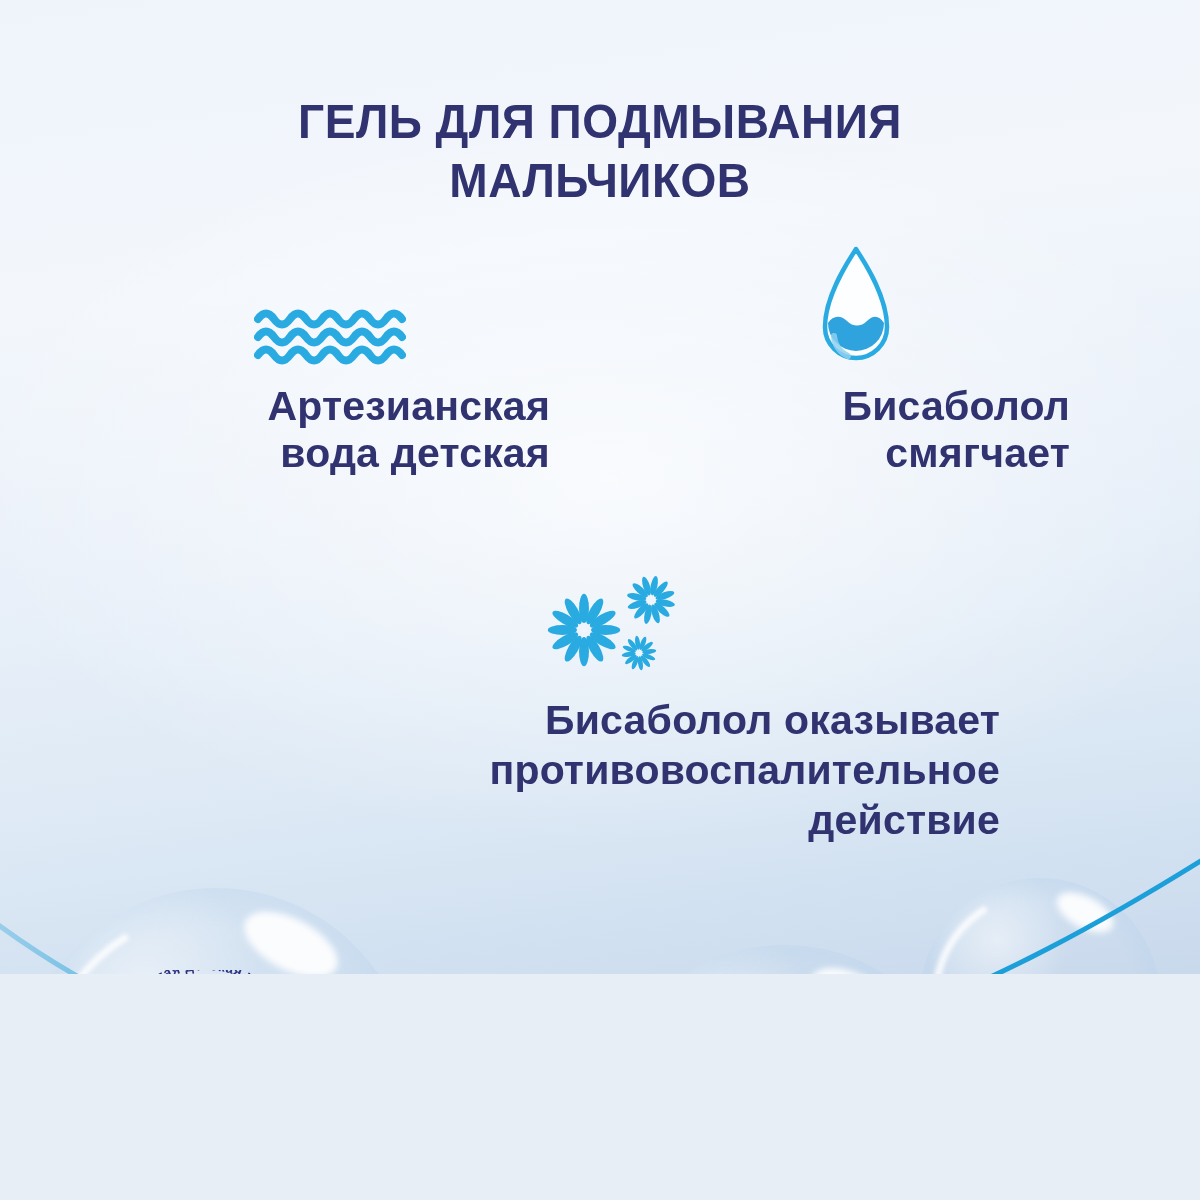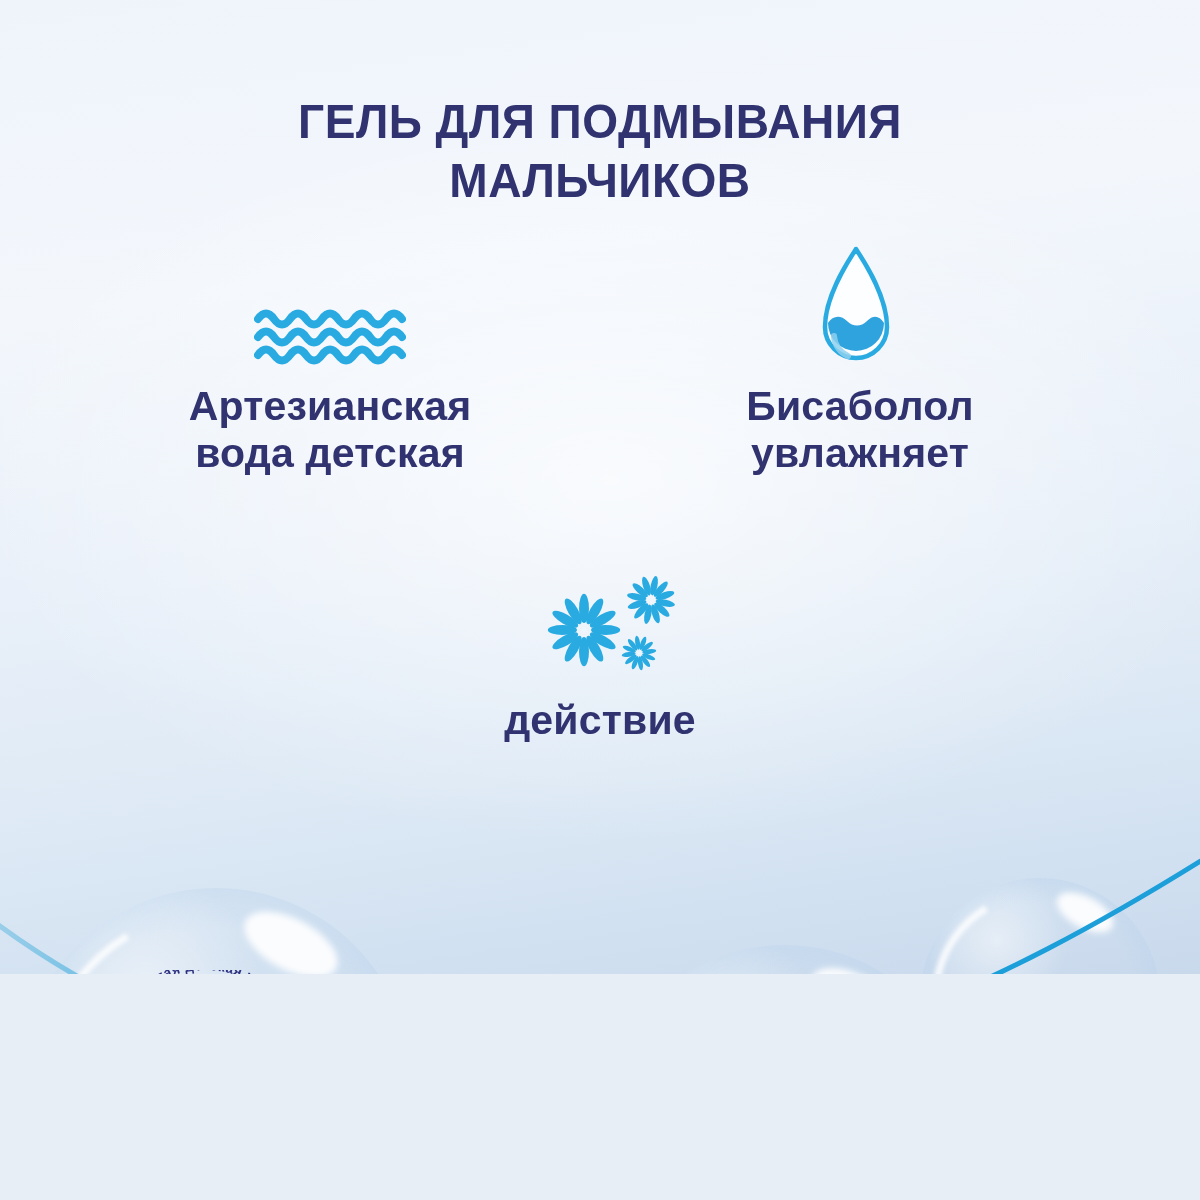--- a/index.html
+++ b/index.html
@@ -42,21 +42,21 @@
   
   .title{
     position:absolute;left:0;top:92px;width:1200px;
     text-align:center;color:#30336f;font-weight:700;
     font-size:48px;line-height:59px;letter-spacing:.5px;
     transform:scaleX(.96);
   }
 
   
   .feature-text{
-    position:absolute;text-align:center;color:#30336f;
+    position:absolute;text-align:right;color:#30336f;
     font-weight:700;font-size:41px;line-height:47px;letter-spacing:.2px;
   }
   .ft-left{left:110px;top:383px;width:440px;}
   .ft-right{left:650px;top:383px;width:420px;}
   .ft-center{left:200px;top:695px;width:800px;font-size:41px;line-height:50px;}
   .icon{position:absolute;}
   .icon-waves{left:254px;top:308px;}
   .icon-drop{left:817px;top:244px;}
   .icon-flowers{left:536px;top:562px;}
 
@@ -132,21 +132,21 @@
     <div>вода детская</div>
   </div>
 
   <svg class="icon icon-drop" width="78" height="126" viewBox="0 0 78 126">
     <path d="M39 5 C 32 16 8 51 8 83 a31 31 0 0 0 62 0 C 70 51 46 16 39 5 Z" fill="#fdfeff" stroke="#29abe2" stroke-width="4.5" stroke-linejoin="round"></path>
     <path d="M11 79 C 16 71 24 71 30 77 C 36 83 44 83 50 77 C 56 71 62 71 67 79 A 28 28 0 1 1 11 79 Z" fill="#2fa3dd"></path>
     <path d="M17 92 A 23 23 0 0 0 31 112" fill="none" stroke="#8fd0ef" stroke-width="6" stroke-linecap="round" opacity="0.85"></path>
   </svg>
   <div class="feature-text ft-right">
     <div>Бисаболол</div>
-    <div>увлажняет</div>
+    <div>смягчает</div>
   </div>
 
   <svg class="icon icon-flowers" width="142" height="122" viewBox="0 0 142 122">
     <defs>
       <g id="flowerShape">
         <ellipse cx="0" cy="-20" rx="4.6" ry="13.5"></ellipse>
         <ellipse cx="0" cy="-20" rx="4.6" ry="13.5" transform="rotate(30)"></ellipse>
         <ellipse cx="0" cy="-20" rx="4.6" ry="13.5" transform="rotate(60)"></ellipse>
         <ellipse cx="0" cy="-20" rx="4.6" ry="13.5" transform="rotate(90)"></ellipse>
         <ellipse cx="0" cy="-20" rx="4.6" ry="13.5" transform="rotate(120)"></ellipse>
@@ -160,20 +160,22 @@
         <circle r="2.6" fill="#eef7fd"></circle>
       </g>
     </defs>
     <g fill="#29abe2">
       <use href="#flowerShape" transform="translate(48 68) scale(1.08)"></use>
       <use href="#flowerShape" transform="translate(115 38) scale(0.73) rotate(12)"></use>
       <use href="#flowerShape" transform="translate(103 91) scale(0.52) rotate(-8)"></use>
     </g>
   </svg>
   <div class="feature-text ft-center">
+    <div>Бисаболол оказывает</div>
+    <div>противовоспалительное</div>
     <div>действие</div>
   </div>
 
   <div class="logo">
     <svg class="arc-svg" width="320" height="120" viewBox="0 0 320 120">
       <defs>
         <path id="tagArc" d="M 70 74 A 98 98 0 0 1 260 74" fill="none"></path>
       </defs>
       <text font-family="Liberation Sans, DejaVu Sans, sans-serif" font-size="13.5" font-weight="700" fill="#2e3180" letter-spacing="0.6">
         <textPath href="#tagArc" startOffset="50%" text-anchor="middle">самая чистая детская косметика*</textPath>

